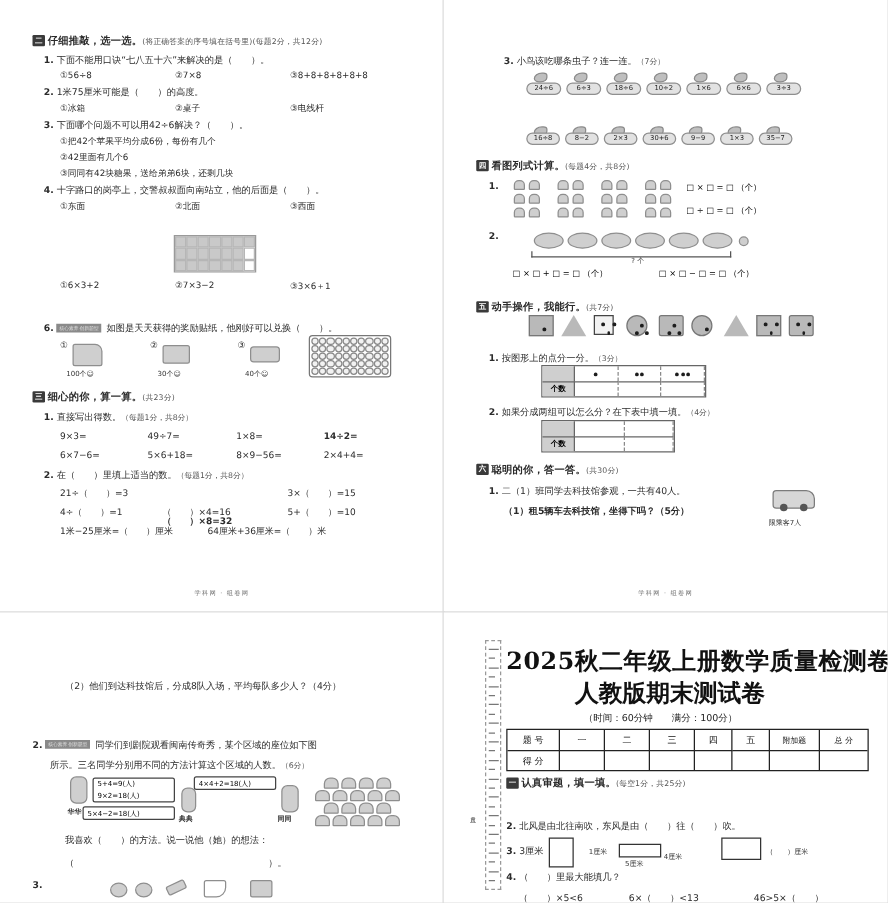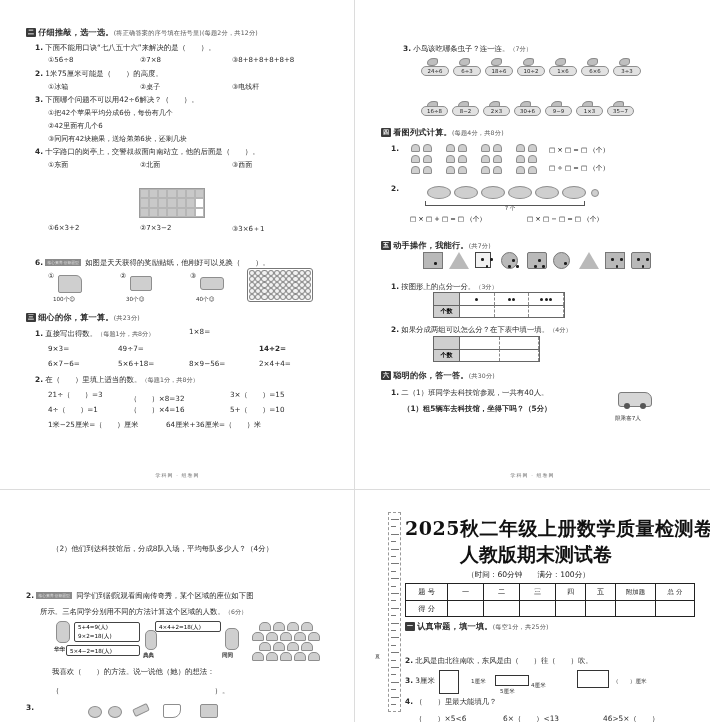--- a/index.html
+++ b/index.html
@@ -255,33 +255,33 @@
       <div class="t sec-head" style="left:26px; top:312px;">
         <span class="sec-num">三</span><span>细心的你，算一算。</span><span class="pts">(共23分)</span>
       </div>
 
       <div class="t q" style="left:35px; top:329px;">
         <span class="qn">1.</span>
         <span>直接写出得数。</span><span class="pts">（每题1分，共8分）</span>
       </div>
       <div class="t sub" style="left:48px; top:344px;">9×3=</div>
       <div class="t sub" style="left:118px; top:344px;">49÷7=</div>
-      <div class="t sub" style="left:189px; top:327px;">1×8=</div>
+      <div class="t sub" style="left:189px; top:344px;">1×8=</div>
       <div class="t sub" style="left:259px; top:344px;font-weight:bold;">14÷2=</div>
       <div class="t sub" style="left:48px; top:359px;">6×7−6=</div>
       <div class="t sub" style="left:118px; top:359px;">5×6+18=</div>
       <div class="t sub" style="left:189px; top:359px;">8×9−56=</div>
       <div class="t sub" style="left:259px; top:359px;">2×4+4=</div>
 
       <div class="t q" style="left:35px; top:375px;">
         <span class="qn">2.</span>
         <span>在（　　）里填上适当的数。</span><span class="pts">（每题1分，共8分）</span>
       </div>
       <div class="t sub" style="left:48px; top:390px;">21÷（　　）=3</div>
-      <div class="t sub" style="left:130px; top:394px;">（　　）×8=32</div>
+      <div class="t sub" style="left:130px; top:412px;font-weight:bold;">（　　）×8=32</div>
       <div class="t sub" style="left:230px; top:390px;">3×（　　）=15</div>
       <div class="t sub" style="left:48px; top:405px;">4÷（　　）=1</div>
       <div class="t sub" style="left:130px; top:405px;">（　　）×4=16</div>
       <div class="t sub" style="left:230px; top:405px;">5+（　　）=10</div>
       <div class="t sub" style="left:48px; top:420px;">1米−25厘米=（　　）厘米</div>
       <div class="t sub" style="left:166px; top:420px;">64厘米+36厘米=（　　）米</div>
 
       <div class="footer-wm">学科网 · 组卷网</div>
     </div>
   </div>

